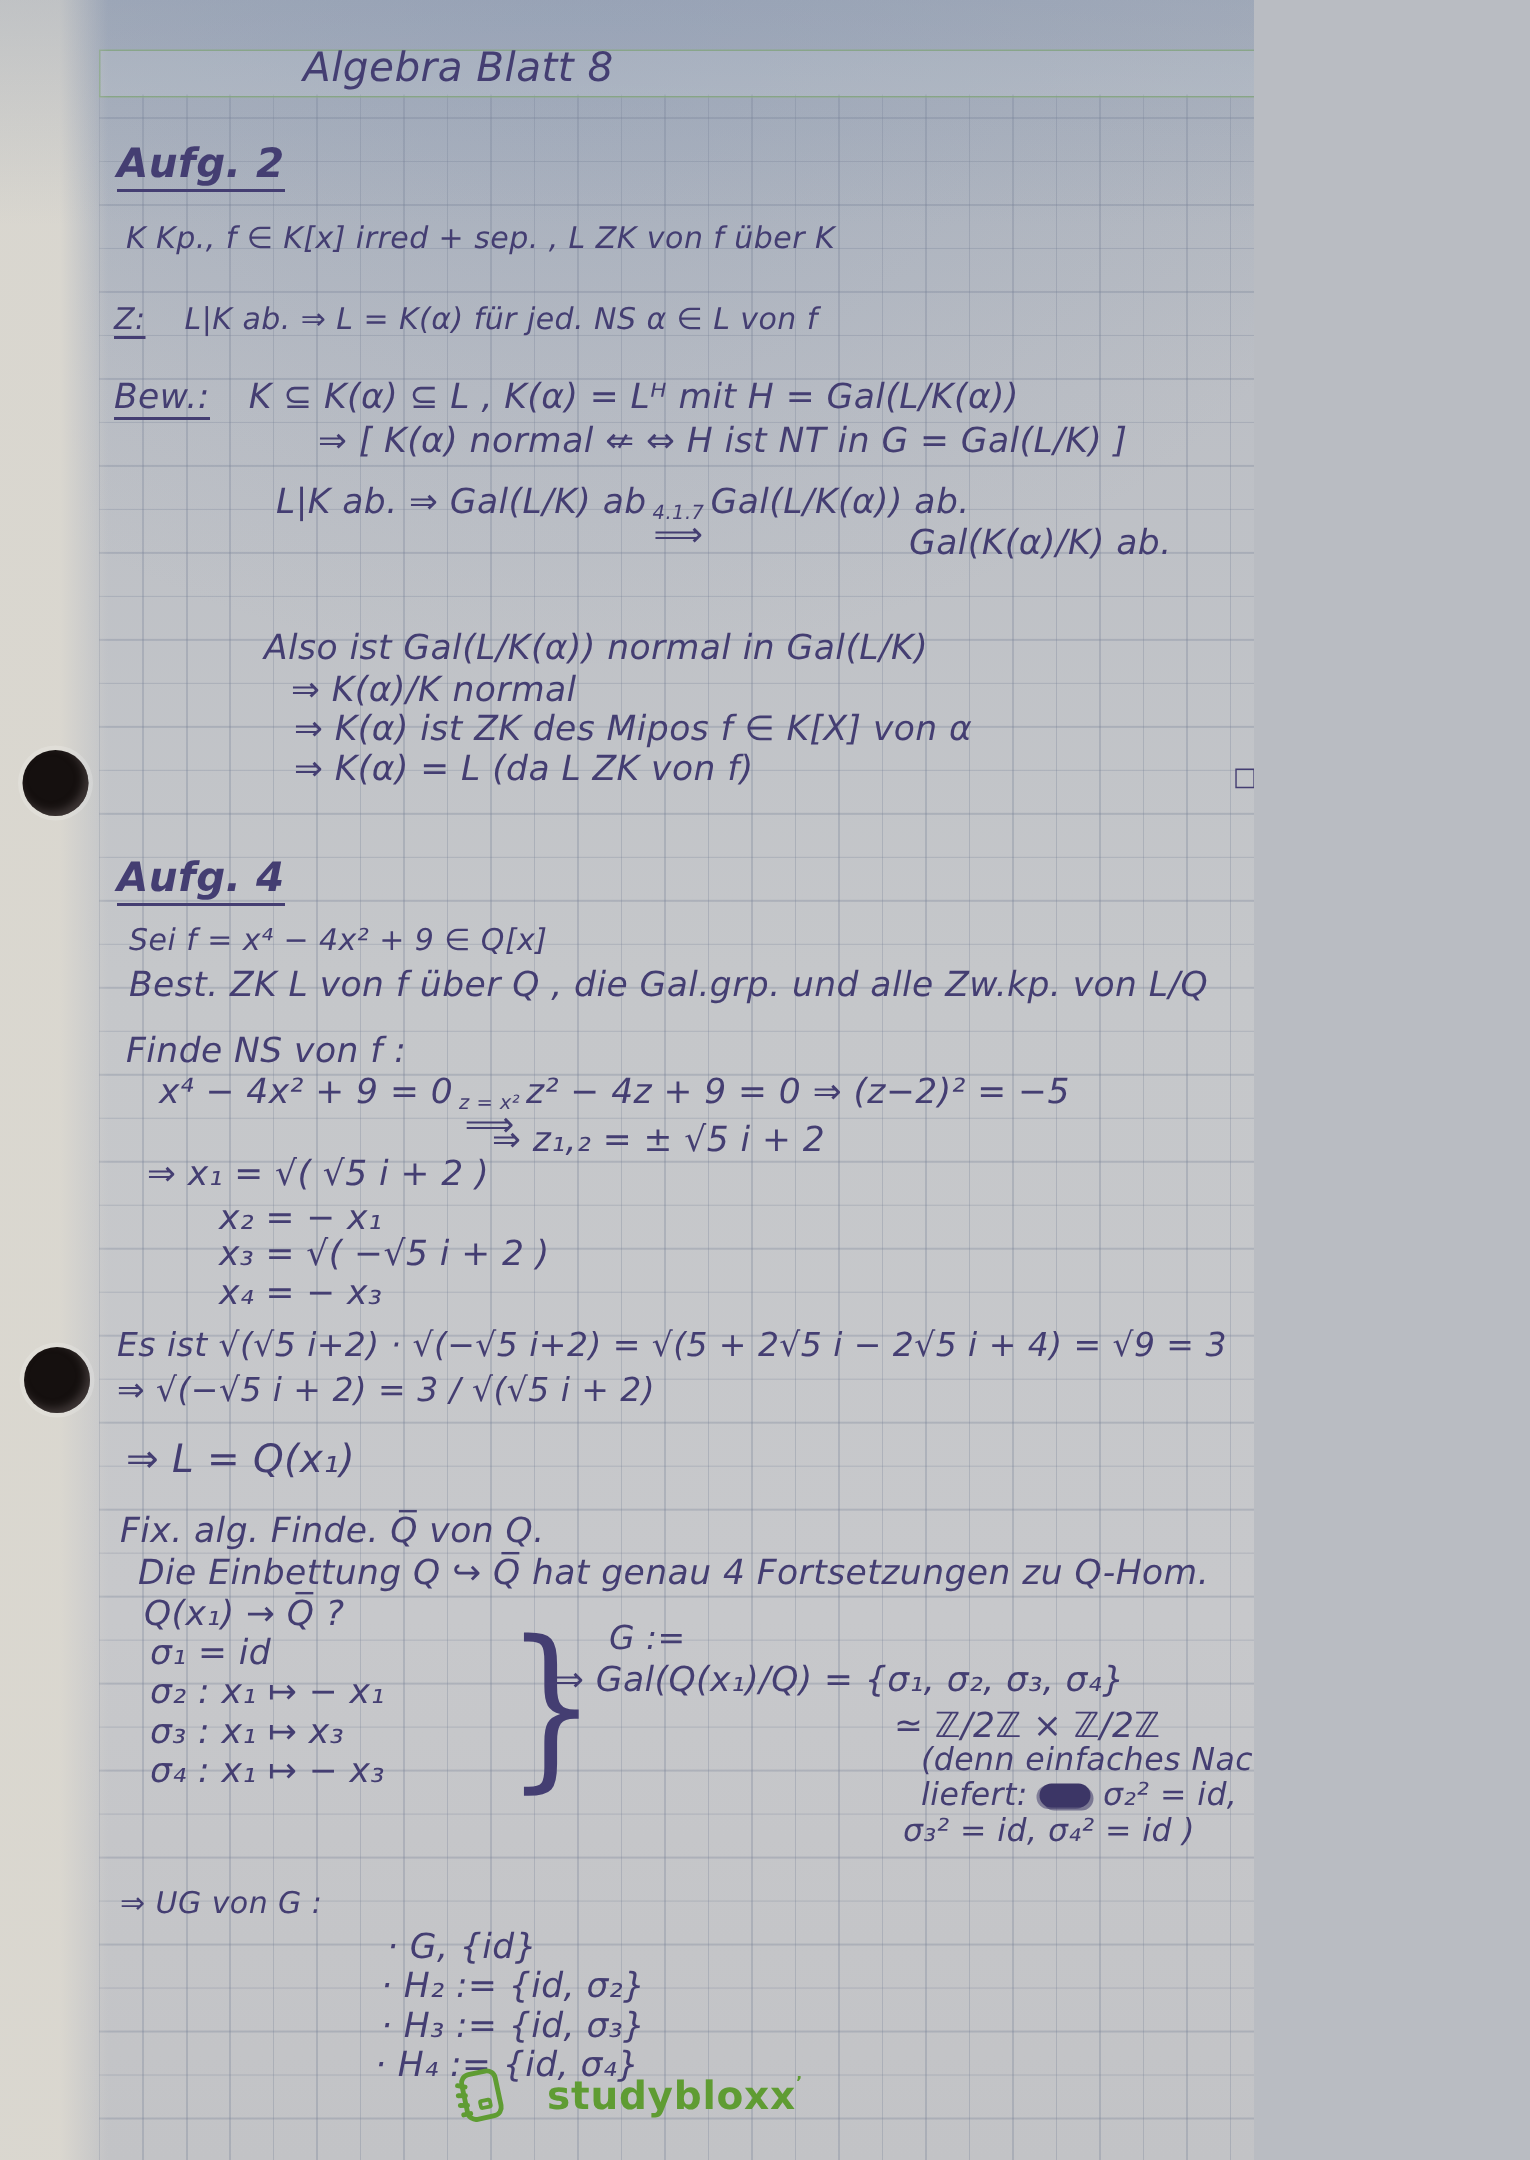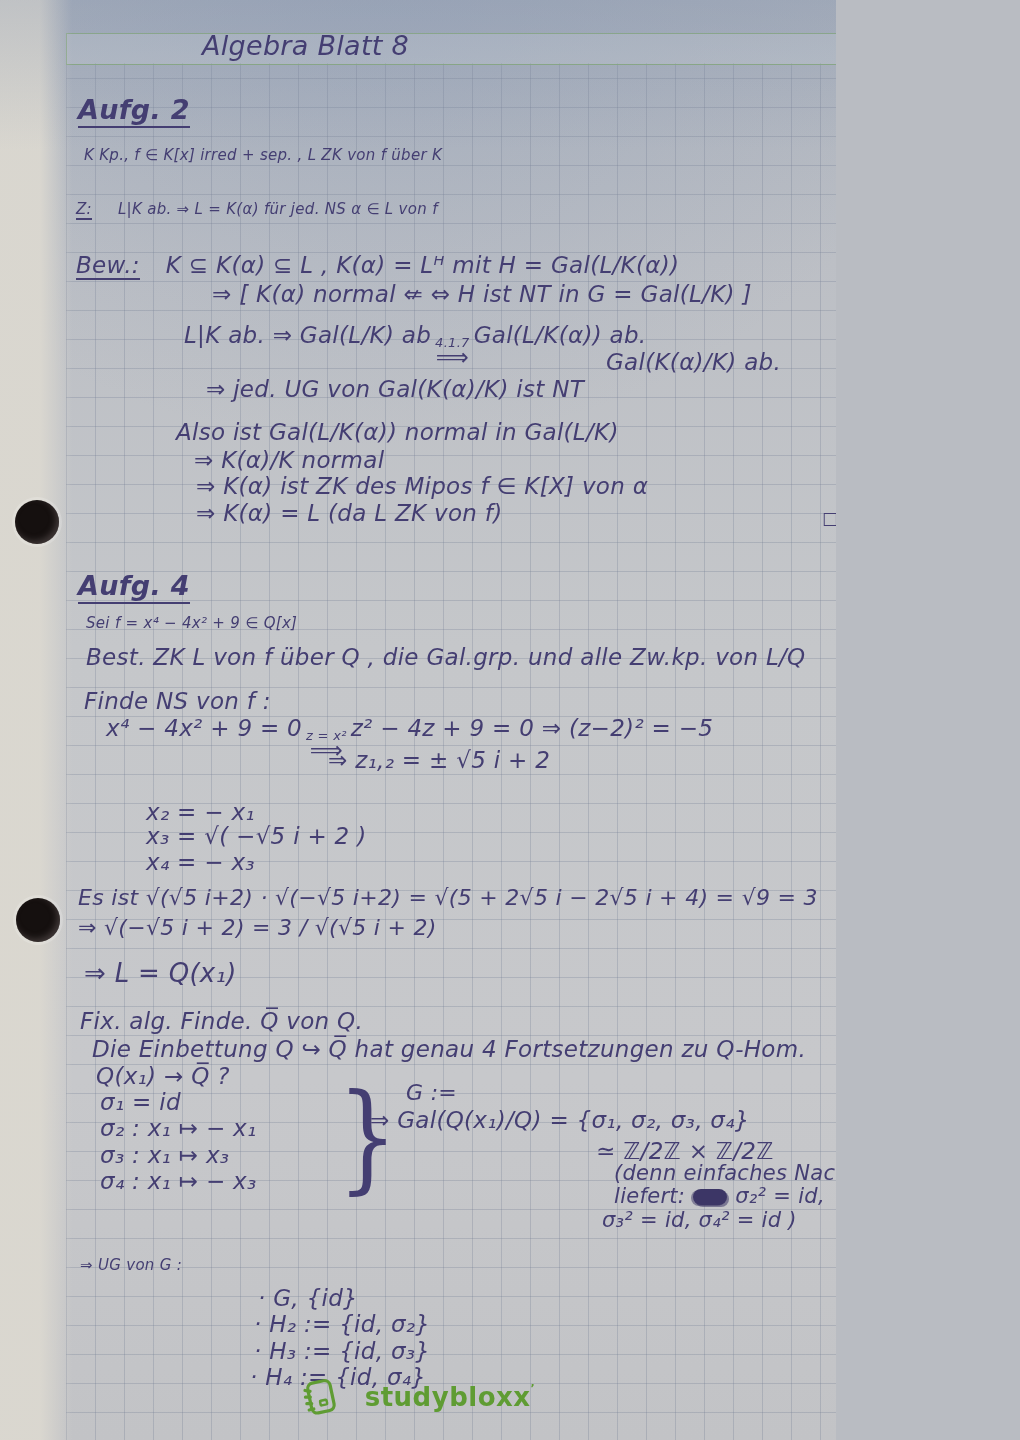--- a/index.html
+++ b/index.html
@@ -20,21 +20,21 @@
     background:linear-gradient(to right, rgba(219,216,208,.95) 0 40px, rgba(219,216,208,0) 100%);}
   .topcast{position:absolute;left:0;top:0;width:100%;height:150px;
     background:linear-gradient(180deg, rgba(128,143,170,.28), rgba(128,143,170,0));}
   .hole{position:absolute;width:44px;height:44px;border-radius:50%;background:#15100f;
     box-shadow:0 0 0 3px rgba(255,255,255,.18), inset -3px -3px 6px rgba(90,80,80,.6);}
   .hole1{left:15px;top:500px;}
   .hole2{left:16px;top:898px;}
   
   .ln{position:absolute;white-space:nowrap;color:#443e72;font-style:italic;
       font-family:"DejaVu Sans",sans-serif;font-size:23px;letter-spacing:.3px;}
-  .fs27{font-size:27px;} .fs26{font-size:26px;} .fs24{font-size:15px;font-style:italic;}
+  .fs27{font-size:27px;} .fs26{font-size:26px;} .fs24{font-size:20px;font-style:italic;}
   .fs22{font-size:22px;} .fs21{font-size:21px;} .fs17{font-size:17px;}
   .ul{border-bottom:2px solid #443e72;padding-bottom:1px;font-weight:bold;}
   .lbl{border-bottom:2px solid #443e72;margin-right:26px;}
   .stk{display:inline-flex;flex-direction:column;align-items:center;vertical-align:-4px;margin:0 4px;}
   .stk .note{font-size:13px;line-height:11px;}
   .stk .arr{line-height:18px;}
   .brace{position:absolute;color:#443e72;font-size:118px;line-height:118px;
       font-family:"DejaVu Serif",serif;font-weight:200;transform:scaleX(.8);}
   .scribble{display:inline-block;width:34px;height:16px;border-radius:8px;
       background:#3c3666;margin:0 8px;vertical-align:-2px;
@@ -64,38 +64,38 @@
   <div class="ln fs24" style="left:76px;top:200px"><span class="lbl">Z:</span><span>L|K ab. ⇒ L = K(α) für jed. NS α ∈ L von f</span></div>
   <div class="ln" style="left:212px;top:281px">⇒ [ K(α) normal ⇍ ⇔ H ist NT in G = Gal(L/K) ]</div>
   <div class="ln" style="left:76px;top:252px"><span class="lbl">Bew.:</span><span>K ⊆ K(α) ⊆ L , K(α) = Lᴴ mit H = Gal(L/K(α))</span></div>
   <div class="ln" style="left:184px;top:322px">
     <span>L|K ab. ⇒ Gal(L/K) ab</span><span class="stk">
         <span class="note">4.1.7</span>
         <span class="arr">⟹</span>
       </span><span>Gal(L/K(α)) ab.</span>
   </div>
   <div class="ln" style="left:606px;top:349px">Gal(K(α)/K) ab.</div>
-  <div class="ln" style="left:206px;top:376px">⇒ jed. UG von Gal(K(α)/K) ist NT</div>
   <div class="ln" style="left:176px;top:419px">Also ist Gal(L/K(α)) normal in Gal(L/K)</div>
   <div class="ln" style="left:194px;top:447px">⇒ K(α)/K normal</div>
   <div class="ln" style="left:196px;top:473px">⇒ K(α) ist ZK des Mipos f ∈ K[X] von α</div>
   <div class="ln" style="left:196px;top:500px">⇒ K(α) = L (da L ZK von f)</div>
   <div class="ln fs17" style="left:822px;top:508px">□</div>
 
   <div class="ln fs27 ul" style="left:78px;top:570px">Aufg. 4</div>
   <div class="ln fs24" style="left:86px;top:614px">Sei f = x⁴ − 4x² + 9 ∈ Q[x]</div>
   <div class="ln" style="left:86px;top:644px">Best. ZK L von f über Q , die Gal.grp. und alle Zw.kp. von L/Q</div>
   <div class="ln" style="left:84px;top:688px">Finde NS von f :</div>
   <div class="ln" style="left:106px;top:715px">
     <span>x⁴ − 4x² + 9 = 0</span><span class="stk">
         <span class="note">z = x²</span>
         <span class="arr">⟹</span>
       </span><span>z² − 4z + 9 = 0  ⇒  (z−2)² = −5</span>
   </div>
   <div class="ln" style="left:328px;top:747px">⇒ z₁,₂ = ± √5 i + 2</div>
+  <div class="ln" style="left:98px;top:770px">⇒ x₁ = √( √5 i + 2 )</div>
   <div class="ln" style="left:146px;top:799px">x₂ = − x₁</div>
   <div class="ln" style="left:146px;top:823px">x₃ = √( −√5 i + 2 )</div>
   <div class="ln" style="left:146px;top:849px">x₄ = − x₃</div>
   <div class="ln fs22" style="left:78px;top:885px">Es ist √(√5 i+2) · √(−√5 i+2) = √(5 + 2√5 i − 2√5 i + 4) = √9 = 3</div>
   <div class="ln fs22" style="left:78px;top:915px">⇒ √(−√5 i + 2) = 3 / √(√5 i + 2)</div>
   <div class="ln fs26" style="left:84px;top:958px">⇒ L = Q(x₁)</div>
   <div class="ln" style="left:80px;top:1008px">Fix. alg. Finde. Q̅ von Q.</div>
   <div class="ln" style="left:92px;top:1036px">Die Einbettung Q ↪ Q̅ hat genau 4 Fortsetzungen zu Q-Hom.</div>
   <div class="ln" style="left:96px;top:1063px">Q(x₁) → Q̅ ?</div>
   <div class="ln" style="left:100px;top:1089px">σ₁ = id</div>

